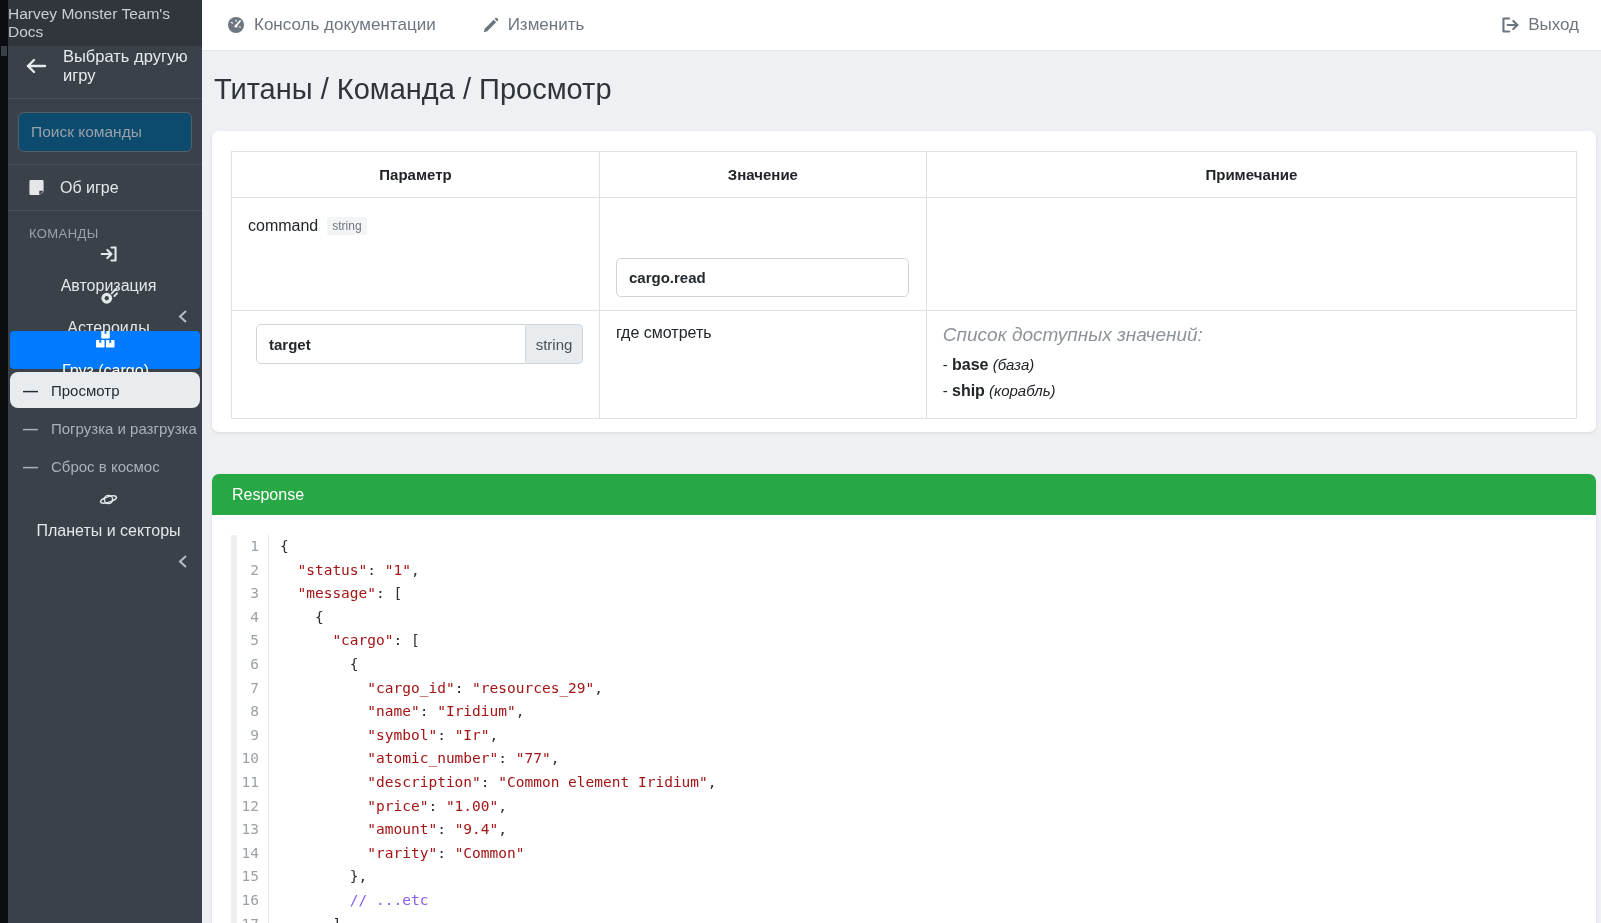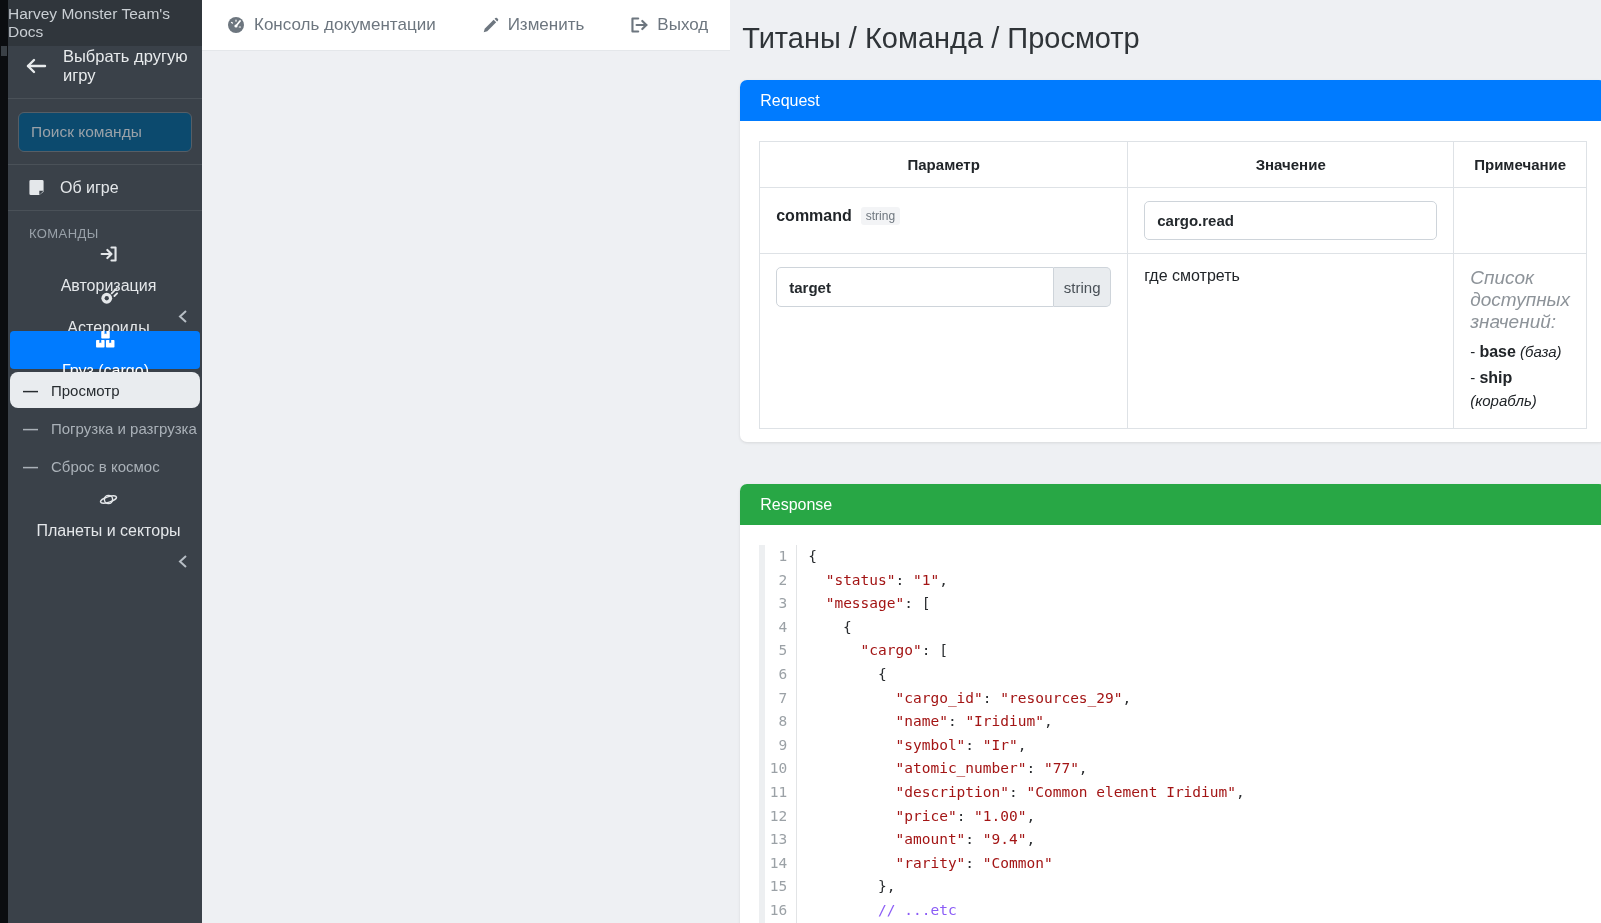--- a/index.html
+++ b/index.html
@@ -25,44 +25,44 @@
   .sb-item .chev { margin-left:auto; color:#b7bec5; display:flex; }
   .sb-item.active { background:#007bff; color:#fff; border-radius:4px; margin:2px; height:38px; padding-left:15px; }
   .sb-item.active .chev { color:#fff; }
   .sb-subitem { height:36px; display:flex; align-items:center; gap:13px; padding-left:13px; margin:1px 2px; font-size:15px; color:#aab1b8; cursor:pointer; }
   .sb-subitem .dash { font-weight:700; font-size:15px; }
   .sb-subitem.active { background:#e9ecef; color:#272c30; border-radius:8px; }
   .sb-planets { margin-top:6px; }
   .icon { display:inline-flex; flex-shrink:0; }
 
   
-  .main { flex:1; min-width:0; display:flex; flex-direction:row; }
+  .main { flex:1; min-width:0; display:flex; flex-direction:column; }
   .topbar { height:51px; background:#fff; border-bottom:1px solid #e4e7ea; display:flex; align-items:center; padding:0 22px 0 25px; gap:46px; flex-shrink:0; }
   .topbar a { display:flex; align-items:center; gap:9px; font-size:17px; color:#6d767f; text-decoration:none; cursor:pointer; }
   .topbar .logout { margin-left:auto; }
   .content { padding:15px 5px 0 10px; }
   .page-title { font-size:29px; font-weight:400; color:#2f3438; margin:7px 0 25px 2px; }
 
   .card { background:#fff; border-radius:7px; box-shadow:0 1px 3px rgba(0,0,0,.10); overflow:hidden; }
   .card.request { margin-bottom:42px; }
   .card-header { height:41px; display:flex; align-items:center; padding:0 20px; color:#fff; font-size:16px; }
   .card-header.blue { background:#007bff; }
   .card-header.green { background:#28a745; }
   .card-body { padding:20px 19px 13px 19px; }
 
   table.req { width:100%; border-collapse:collapse; }
   table.req th { border:1px solid #dee2e6; text-align:center; font-size:15px; font-weight:700; color:#212529; padding:14px 8px; }
   table.req td { border:1px solid #dee2e6; font-size:16px; color:#212529; padding:13px 16px; vertical-align:top; }
   th.c1 { width:24.3%; } th.c2 { width:24.3%; }
   .param-cell { display:flex; align-items:center; gap:9px; padding-top:6px; }
-  .param-name { font-weight:700; font-size:16px; }
+  .param-name { font-weight:400; font-size:16px; }
   .param-type { font-size:12px; color:#6e767e; background:#f3f4f6; padding:2px 5px; border-radius:3px; }
-  .value-input { width:293px; height:39px; border:1px solid #ced4da; border-radius:5px; padding:0 12px; font-weight:700; font-size:15px; color:#24292d; font-family:"Liberation Sans",sans-serif; background:#fff; }
+  .value-input { width:293px; height:39px; border:1px solid #ced4da; border-radius:5px; padding:0 12px; font-weight:700; font-size:15px; color:#24292d; font-family:"Liberation Sans",sans-serif; background:#fff;margin-top:47px; }
   .input-group { display:flex; width:335px; }
-  .input-group input { flex:1; height:40px; border:1px solid #ced4da; border-radius:5px 0 0 5px; padding:8px 12px; font-weight:700; font-size:15px; color:#24292d; font-family:"Liberation Sans",sans-serif; min-width:0; }
+  .input-group input { flex:1; height:40px; border:1px solid #ced4da; border-radius:5px 0 0 5px; padding:8px 12px; font-weight:700; font-size:15px; color:#24292d; font-family:"Liberation Sans",sans-serif; min-width:0;margin-left:8px; }
   .input-group .addon { width:57px; background:#e9ecef; border:1px solid #ced4da; border-left:none; border-radius:0 5px 5px 0; display:flex; align-items:center; justify-content:center; font-size:15px; color:#495057; }
   .note-title { font-style:italic; color:#8d9399; font-size:19px; margin-bottom:7px; }
   .note-line { font-size:15px; margin-bottom:3px; line-height:23px; }
   .note-line b { font-size:16px; }
   .note-line i { font-size:15px; }
 
   
   .code-block { font-family:"DejaVu Sans Mono", monospace; font-size:14.5px; line-height:23.6px; color:#2a2d30; border-left:6px solid #edeff1; }
   .code-line { display:flex; }
   .code-line .gutter { width:32px; flex-shrink:0; text-align:right; padding-right:9px; border-right:1px solid #e2e4e6; color:#9ba1a6; user-select:none; }
@@ -220,21 +220,20 @@
             </svg>
         </span>
         <span>Выход</span>
       </a>
     </div>
 
     <div class="content">
       <h1 class="page-title">Титаны / Команда / Просмотр</h1>
 
       <section class="card request">
-        <div class="card-header blue">Request</div>
         <div class="card-body">
           <table class="req">
             <thead>
               <tr>
                 <th class="c1">Параметр</th>
                 <th class="c2">Значение</th>
                 <th>Примечание</th>
               </tr>
             </thead>
             <tbody>

